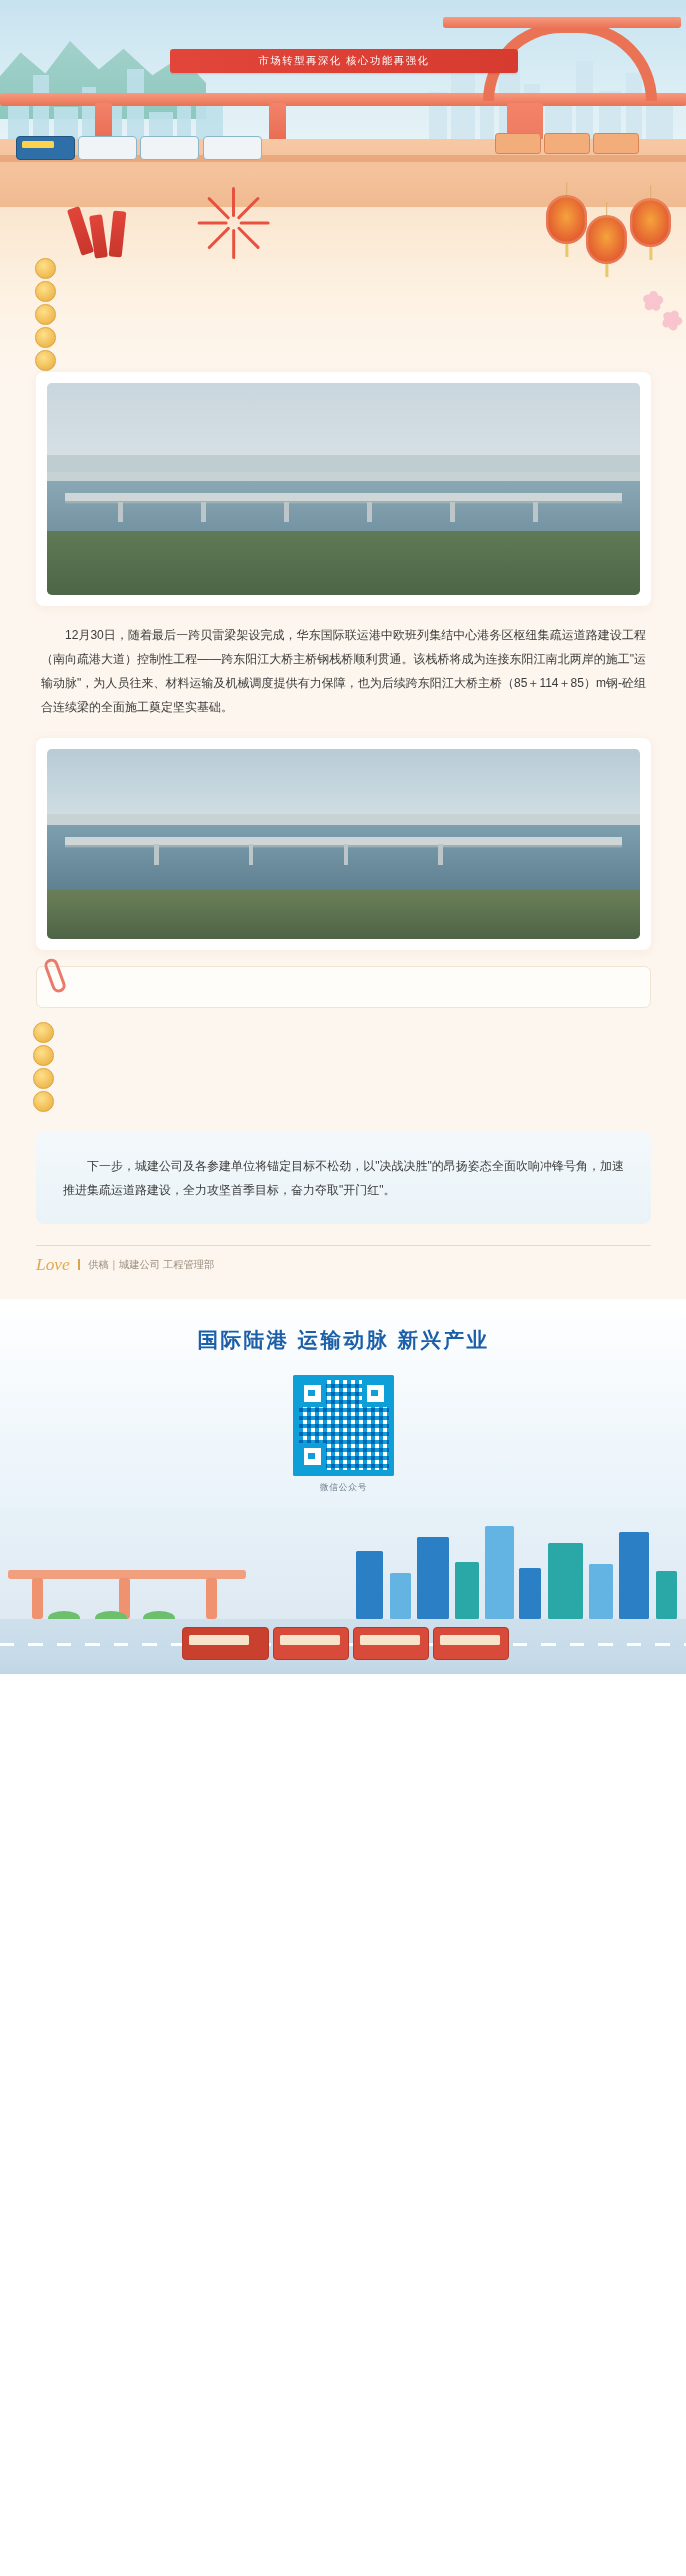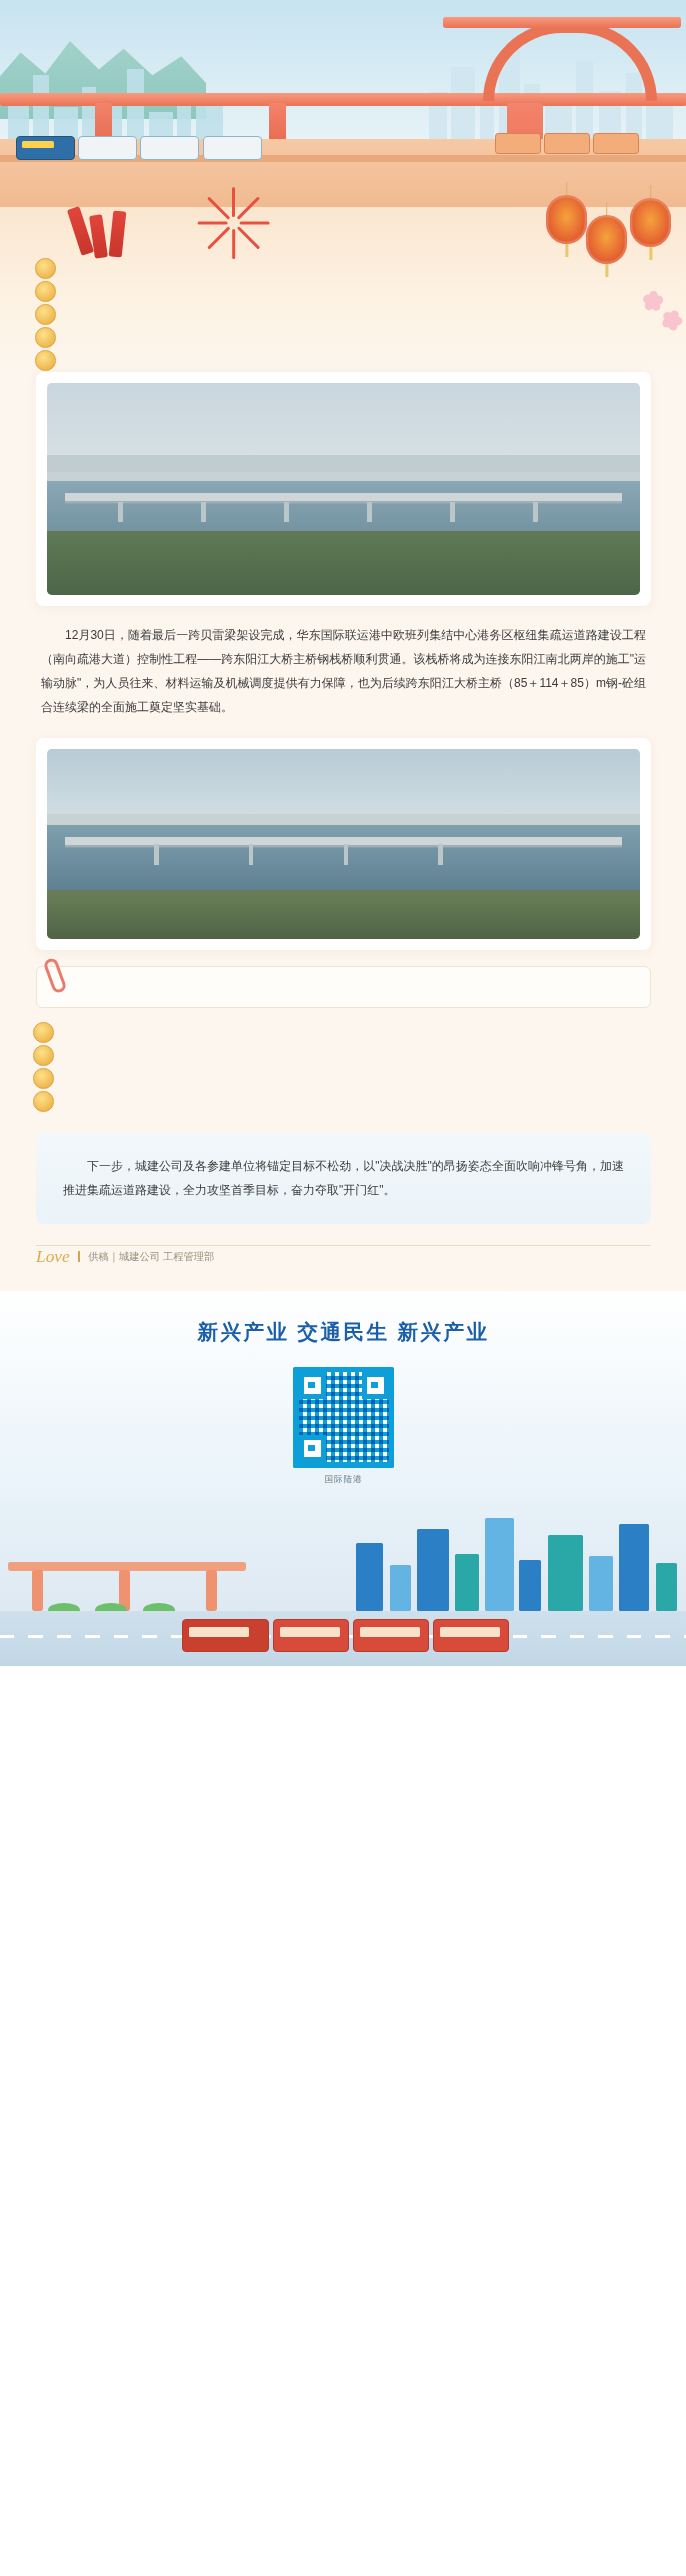--- a/index.html
+++ b/index.html
@@ -212,20 +212,21 @@
     border-radius:8px;
     padding: 22px 27px;
   }
   .quote-box p {
     margin:0; font-size:12px; line-height:2.0; color:#3b3b3b; text-align:justify; text-indent:2em;
   }
 
   .signature {
     margin: 20.6px 36px 0 36px;
     border-top:0.8px solid #ead9c4;
+    padding-top:8px;
     display:flex; align-items:center; gap:8px;
     color:#9a8e7e; font-size:10.3px;
   }
   .love {
     font-family:"Liberation Serif", serif;
     font-style: italic;
     font-size: 17.4px;
     color:#e0a94f;
   }
   .sig-bar { width:2.4px; height:11px; background:#d8a44c; }
@@ -324,20 +325,23 @@
       <span style="left:220px;width:27px;height:40px;"></span>
     </div>
 
     <div class="deck" style="left:0;top:93px;width:687px;height:12.7px;"></div>
     <div class="pillar" style="left:95px;top:103px;width:17.4px;height:48px;"></div>
     <div class="pillar" style="left:269px;top:103px;width:17.4px;height:48px;"></div>
     <div class="pillar" style="left:507px;top:103px;width:36px;height:119px;"></div>
     <div class="arch" style="left:483px;top:22px;width:174px;height:79px;"></div>
     <div class="deck" style="left:443px;top:17.4px;width:238px;height:11px;"></div>
 
+    <div class="ribbon">
+      <span>市场转型再深化 核心功能再强化</span>
+    </div>
 
     <div class="ground"></div>
     <div class="rail"></div>
 
     <div class="train">
       <div class="car loco"></div>
         <div class="car"></div>
         <div class="car"></div>
         <div class="car"></div>
     </div>
@@ -447,36 +451,36 @@
     </div>
 
     <div class="signature">
       <span class="love">Love</span>
       <span class="sig-bar"></span>
       <span>供稿｜城建公司 工程管理部</span>
     </div>
   </div>
 
   <div class="footer">
-    <h2>新兴产业 交通民生 新兴产业</h2>
+    <h2>国际陆港 运输动脉 新兴产业</h2>
 
     <div class="qr-wrap">
       <div class="qr">
         <div class="qr-grid"></div>
         <div class="eye e1">
             <i></i>
           </div>
         <div class="eye e2">
             <i></i>
           </div>
         <div class="eye e3">
             <i></i>
           </div>
       </div>
-      <div class="qr-cap">国际陆港</div>
+      <div class="qr-cap">微信公众号</div>
     </div>
 
     <div class="cityline">
       <div class="fviaduct"></div>
       <div class="fpillar" style="left:32px;"></div>
       <div class="fpillar" style="left:119px;"></div>
       <div class="fpillar" style="left:206px;"></div>
 
       <div class="bld" style="left:356px;width:27px;height:68px;"></div>
       <div class="bld light" style="left:390px;width:20.6px;height:46px;"></div>

